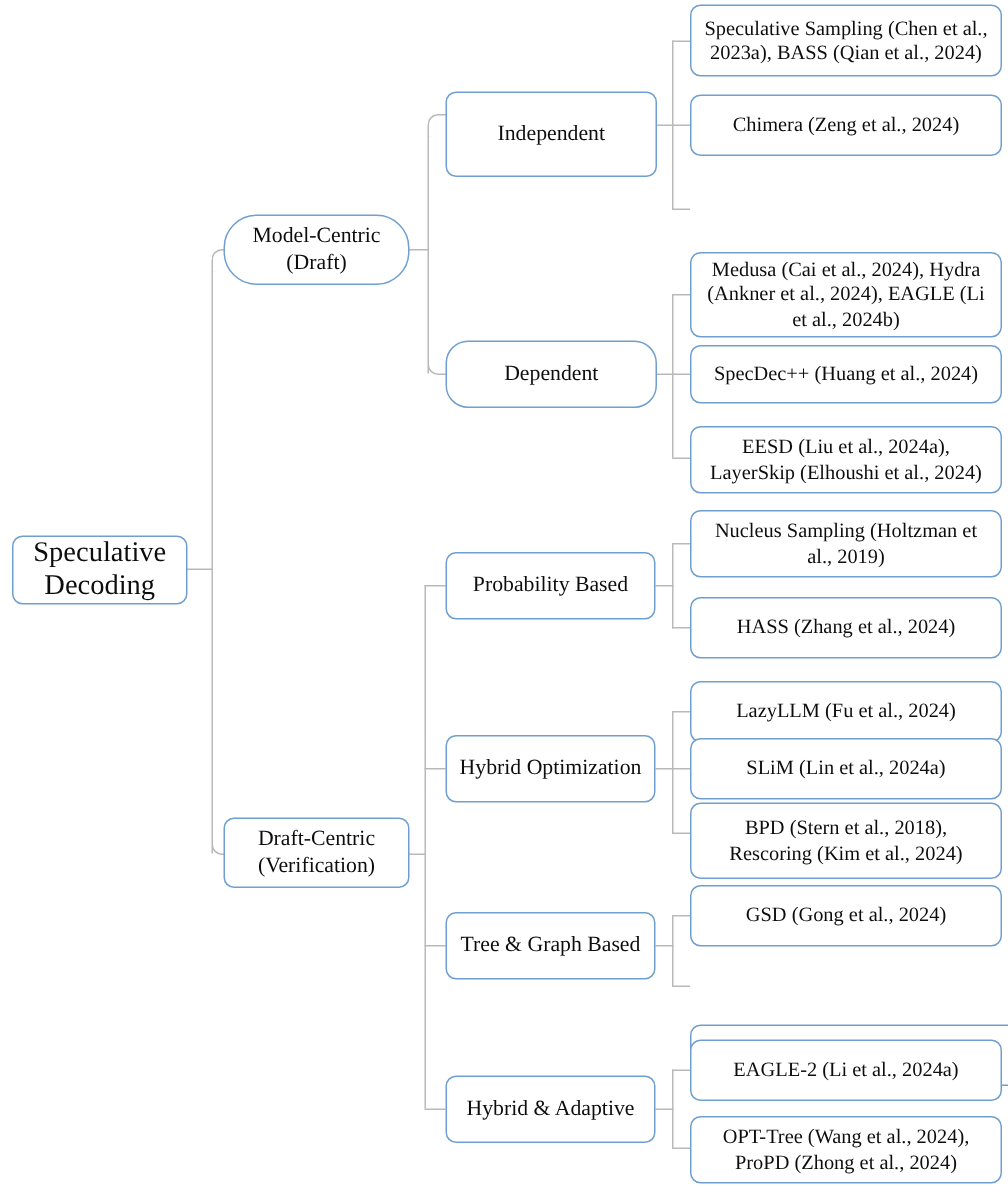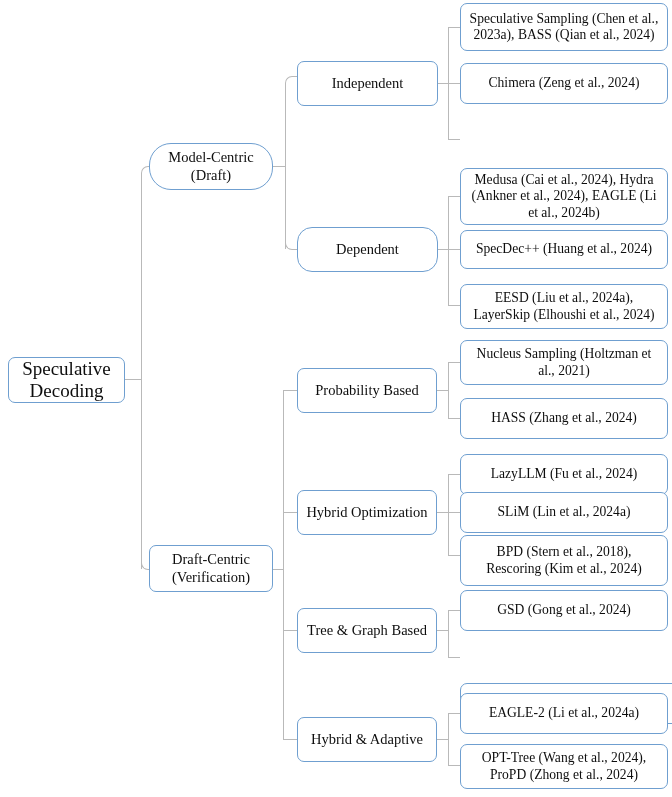--- a/index.html
+++ b/index.html
@@ -128,21 +128,21 @@
   <div class="node level2" style="left:149px; top:143px; width:124px; height:47px;border-radius:22px;">
     <span>Model-Centric
 (Draft)</span>
   </div>
 
   <div class="node level2" style="left:149px; top:545px; width:124px; height:47px;">
     <span>Draft-Centric
 (Verification)</span>
   </div>
 
-  <div class="node level3" style="left:297px; top:61px; width:141px; height:45px;justify-content:center;">
+  <div class="node level3" style="left:297px; top:61px; width:141px; height:57px;justify-content:center;">
     <span>Independent</span>
   </div>
 
   <div class="node level3" style="left:297px; top:227px; width:141px; height:45px;border-radius:15px;">
     <span>Dependent</span>
   </div>
 
   <div class="node level3" style="left:297px; top:368px; width:140px; height:45px;">
     <span>Probability Based</span>
   </div>
@@ -175,21 +175,21 @@
   <div class="node leaf" style="left:460px; top:230px; width:208px; height:39px;">
     <span>SpecDec++ (Huang et al., 2024)</span>
   </div>
   <div class="node leaf" style="left:460px; top:284px; width:208px; height:45px;">
     <span>EESD  (Liu et al., 2024a),
 LayerSkip (Elhoushi et al., 2024)</span>
   </div>
 
   <div class="node leaf" style="left:460px; top:340px; width:208px; height:45px;">
     <span>Nucleus Sampling (Holtzman et
-al., 2021)</span>
+al., 2019)</span>
   </div>
   <div class="node leaf" style="left:460px; top:398px; width:208px; height:41px;">
     <span>HASS  (Zhang et al., 2024)</span>
   </div>
 
   <div class="node leaf" style="left:460px; top:454px; width:208px; height:41px;">
     <span>LazyLLM (Fu et al., 2024)</span>
   </div>
   <div class="node leaf" style="left:460px; top:492px; width:208px; height:41px;">
     <span>SLiM (Lin et al., 2024a)</span>

